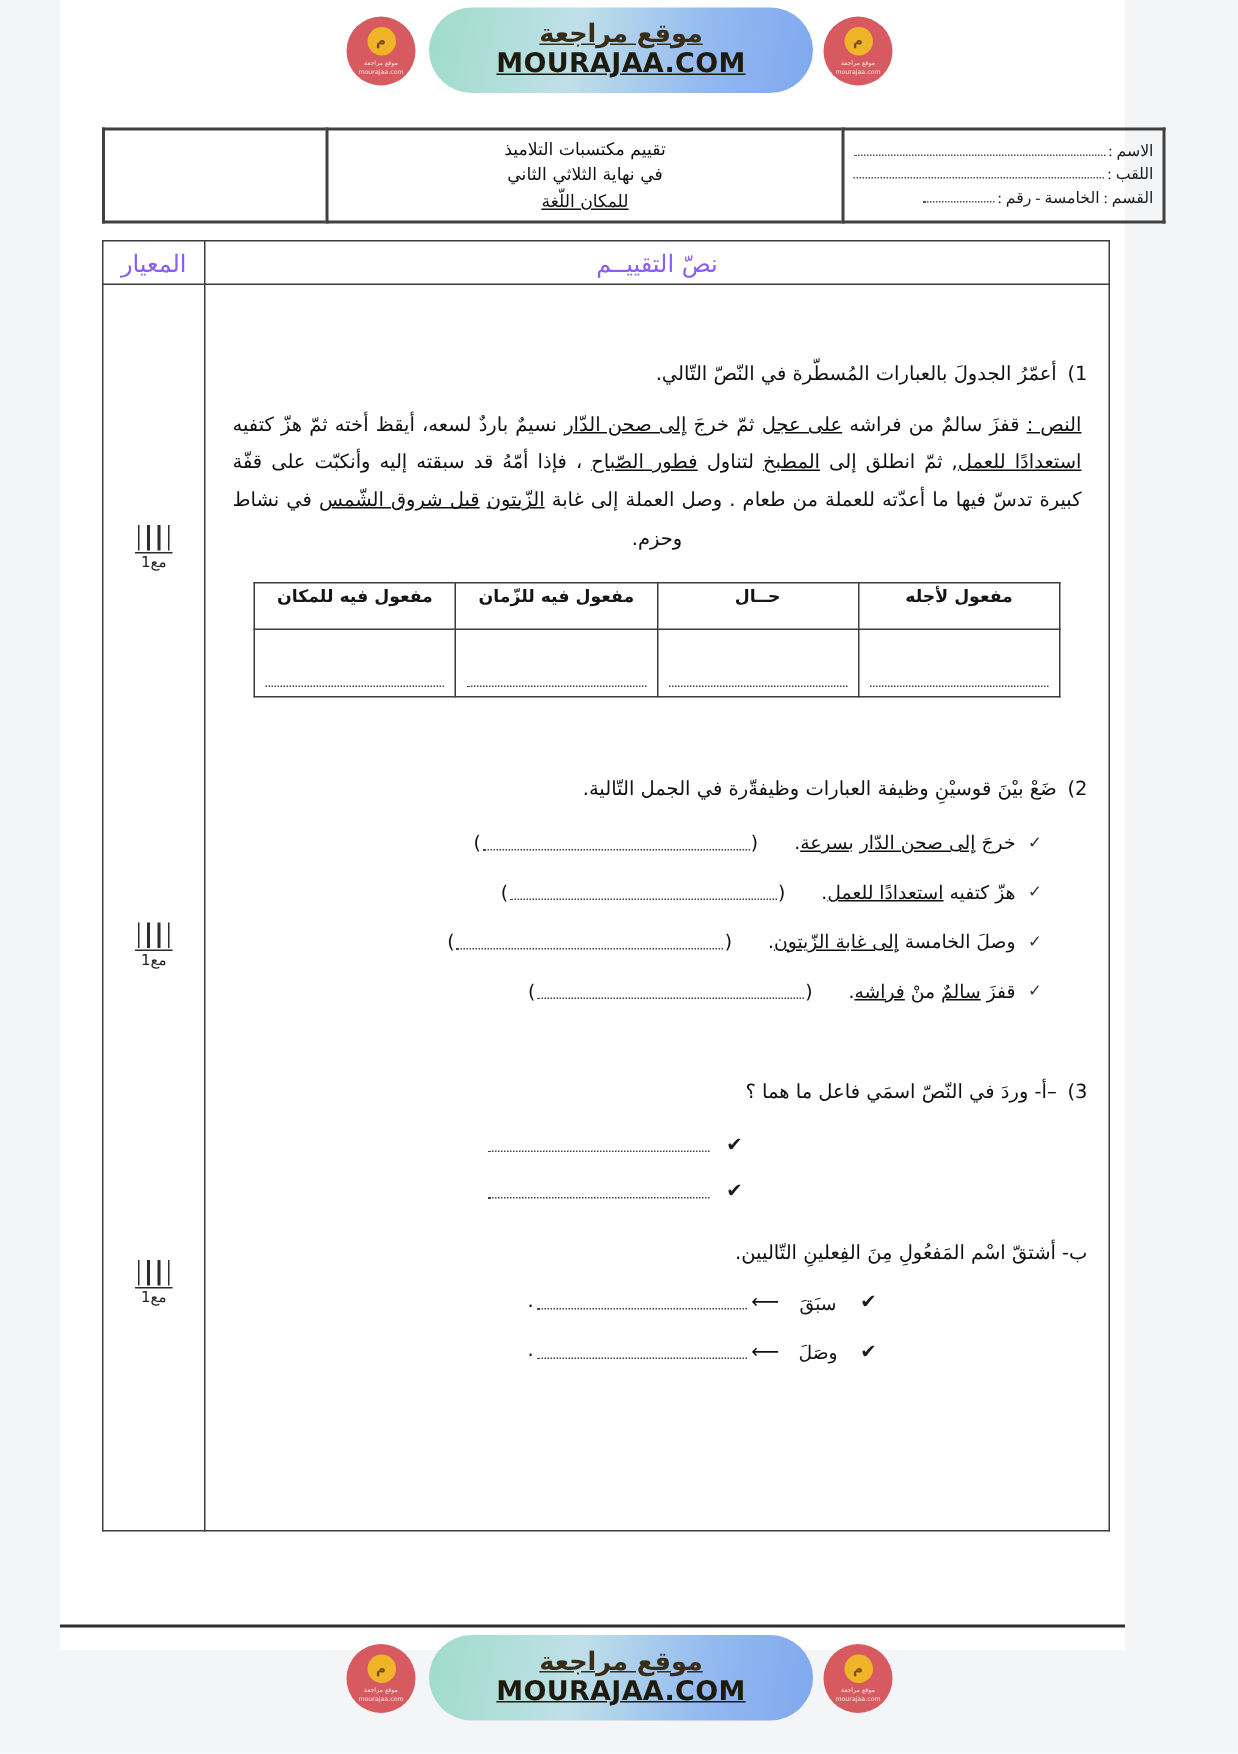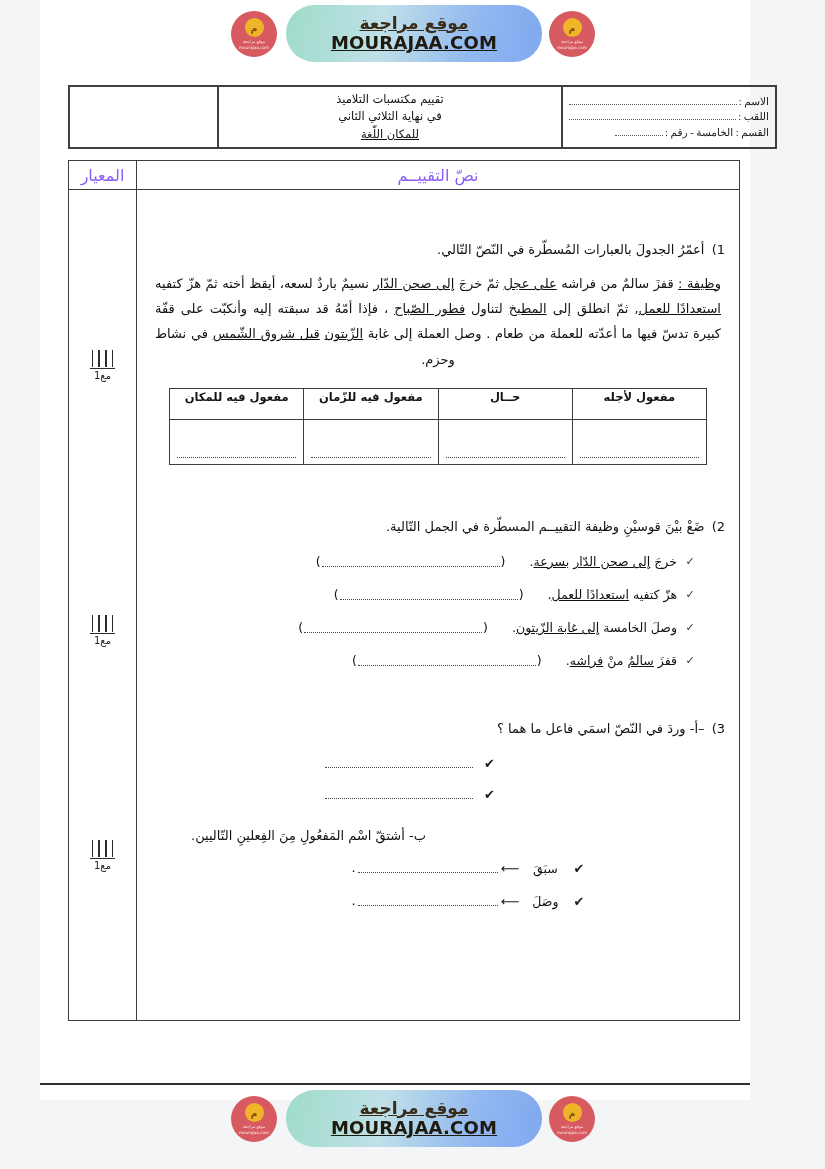--- a/index.html
+++ b/index.html
@@ -327,21 +327,21 @@
     flex: 0 0 auto;
     width: 148px;
     border-bottom: 1px dotted #444;
     height: 9px;
     margin-right: 6px;
   }
 
   .sub-title {
     margin-top: 26px;
     font-size: 13px;
-    text-align: left;
+    text-align: right;
     padding-left: 40px;
   }
 
   .v-list { margin-top: 18px; list-style: none; padding: 0; }
   .v-item {
     display: flex;
     align-items: center;
     justify-content: center;
     margin-bottom: 18px;
     font-size: 12.5px;
@@ -451,21 +451,21 @@
     <tr>
       <td class="body-cell">
 
         <section class="ex ex-1">
           <div class="ex-title">
             <span class="num">1)</span>
             <span>أعمّرُ الجدولَ بالعبارات المُسطّرة في النّصّ التّالي.</span>
           </div>
 
           <div class="passage">
-            <span class="lbl">وظيفة :</span>
+            <span class="lbl">النص :</span>
             <span id="passage-parts"><span>قفزَ سالمٌ من فراشه </span><span class="u">على عجل</span><span> ثمّ خرجَ </span><span class="u">إلى صحن الدّار</span><span> نسيمٌ باردٌ لسعه، أيقظ أخته ثمّ هزّ كتفيه </span><span class="u">استعدادًا للعمل</span><span>, ثمّ انطلق إلى </span><span class="u">المطبخ</span><span> لتناول </span><span class="u">فطور الصّباح</span><span> ، فإذا أمّهُ قد سبقته إليه وأنكبّت على قفّة كبيرة تدسّ فيها ما أعدّته للعملة من طعام . وصل العملة إلى غابة </span><span class="u">الزّيتون</span><span> </span><span class="u">قبل شروق الشّمس</span><span> في نشاط وحزم.</span></span>
           </div>
 
           <div class="grid-wrap">
             <table class="ans-grid">
               <tbody>
                     <tr>
                 <th>مفعول لأجله</th>
                 <th>حــال</th>
                 <th>مفعول فيه للزّمان</th>
@@ -486,21 +486,21 @@
                       </td>
               </tr>
             </tbody>
                 </table>
           </div>
         </section>
 
         <section class="ex ex-2">
           <div class="ex-title">
             <span class="num">2)</span>
-            <span>ضَعْ بيْنَ قوسيْنِ وظيفة التقييــم المسطّرة في الجمل التّالية.</span>
+            <span>ضَعْ بيْنَ قوسيْنِ وظيفة العبارات وظيفةّرة في الجمل التّالية.</span>
           </div>
           <ul class="q-list" id="ex2-list">
                 <li class="q-item">
                   <span class="tick">✓</span>
                   <span class="q-sentence"><span>خرجَ </span><span class="u">إلى صحن الدّار</span><span> </span><span class="u">بسرعة</span><span>.</span></span>
                   <span class="paren">
                     <span>(</span>
                     <span class="dots"></span>
                     <span>)</span>
                   </span>

